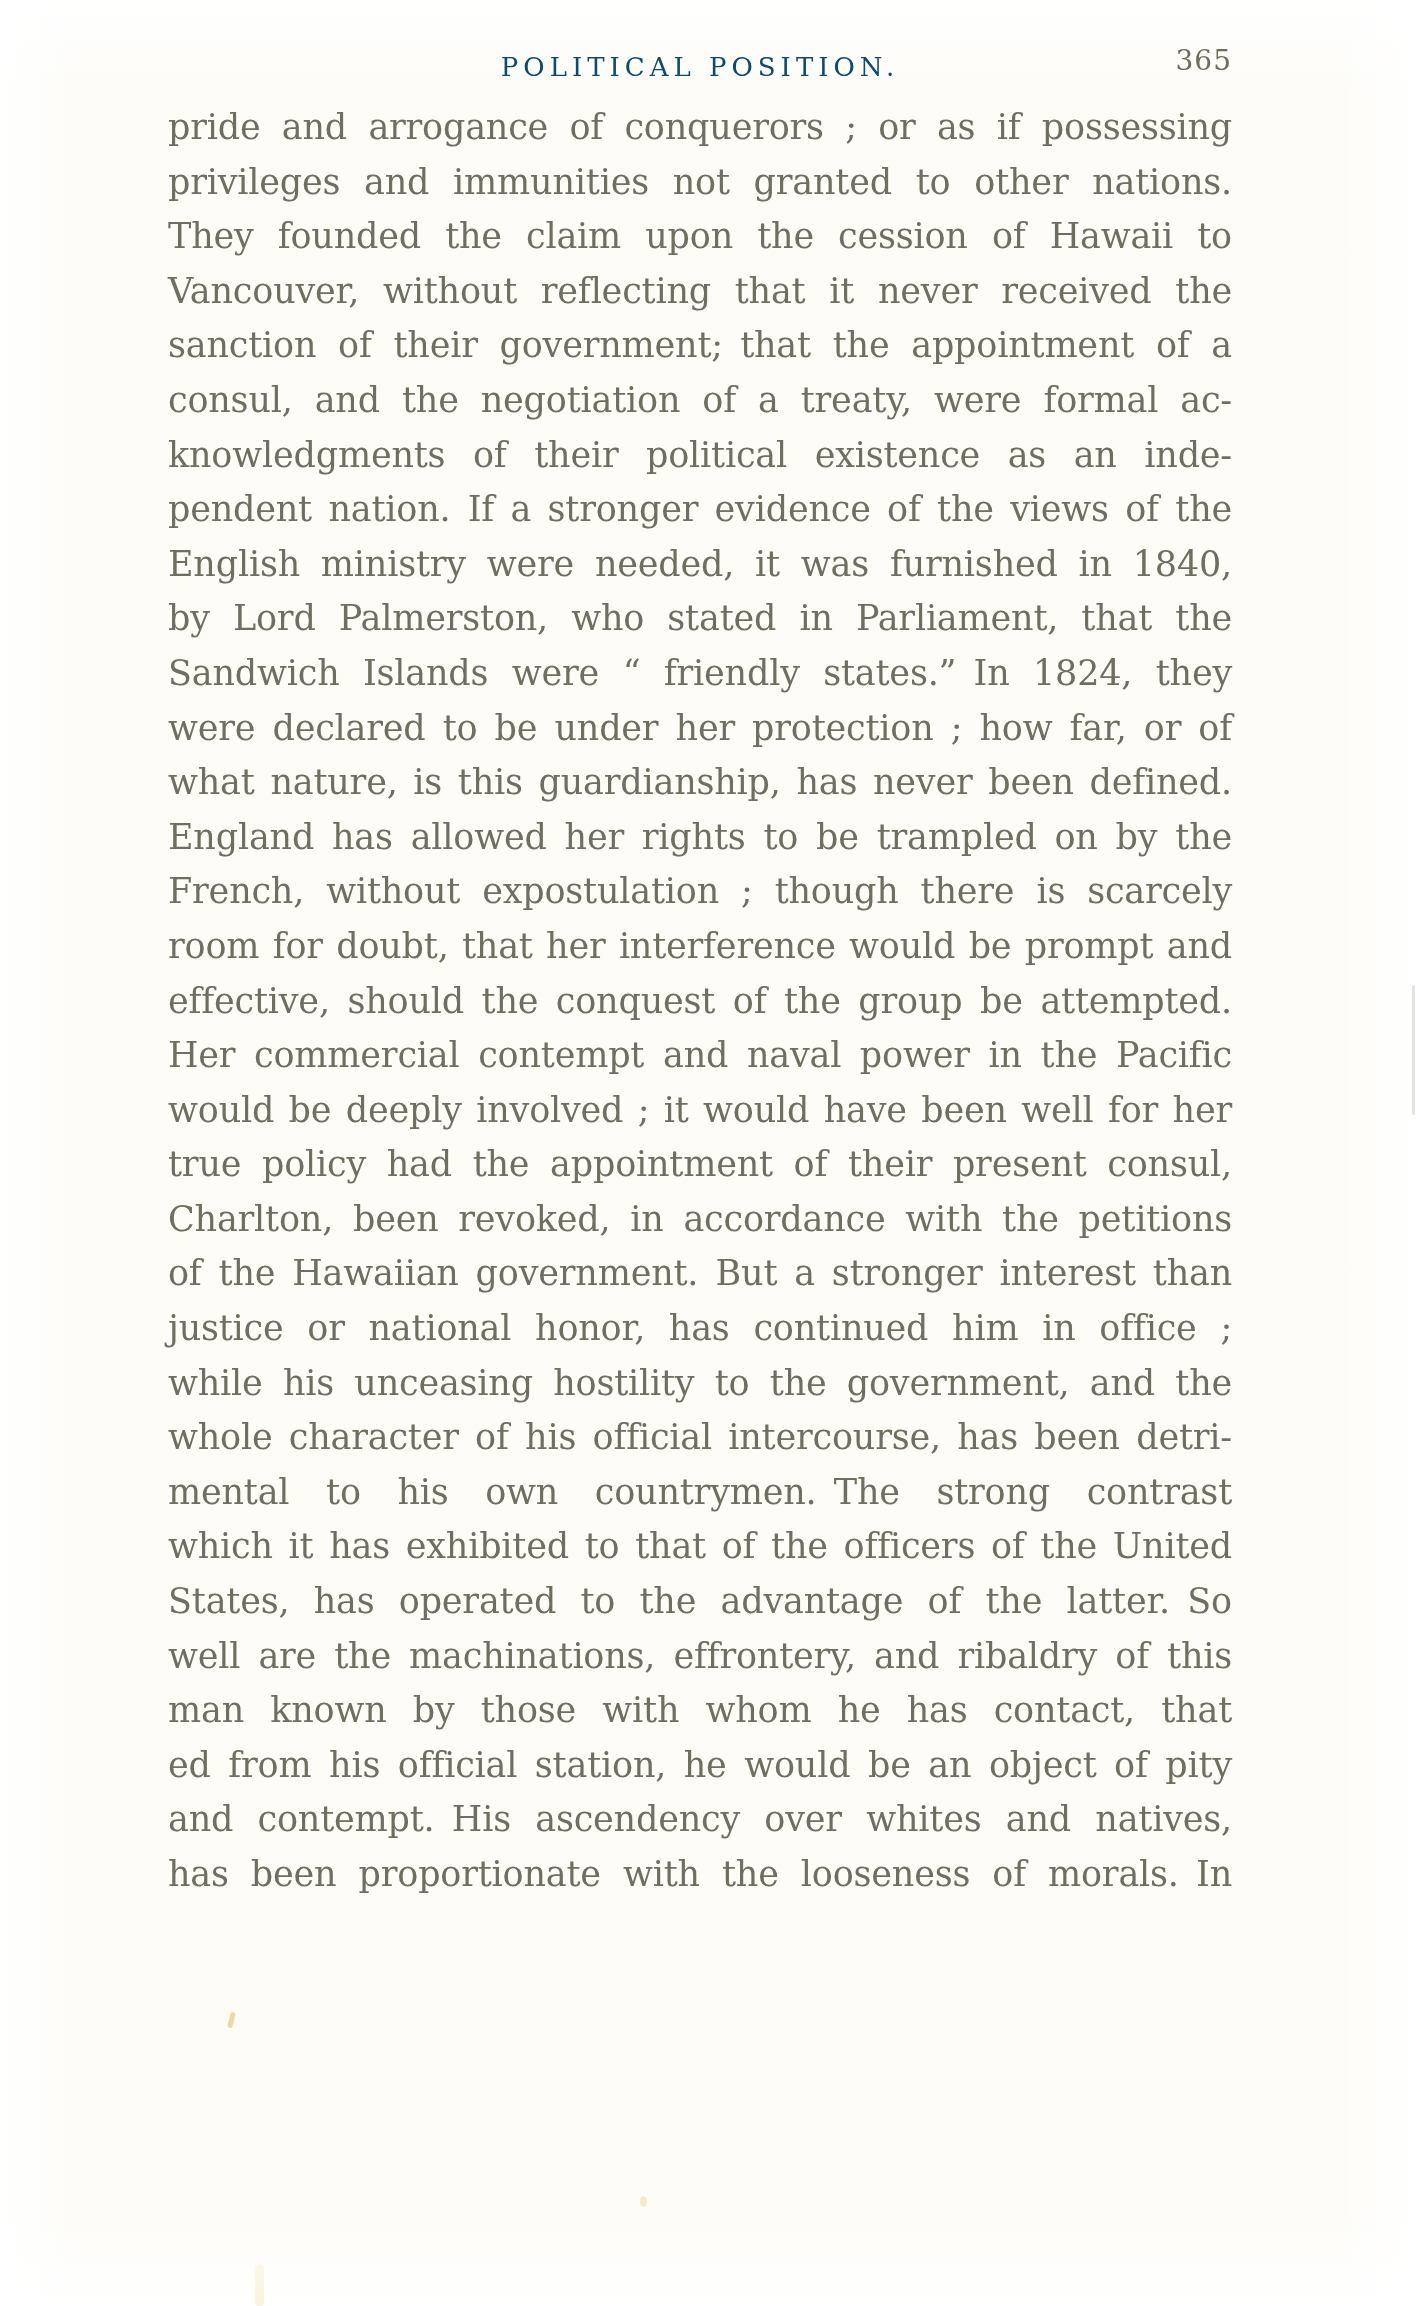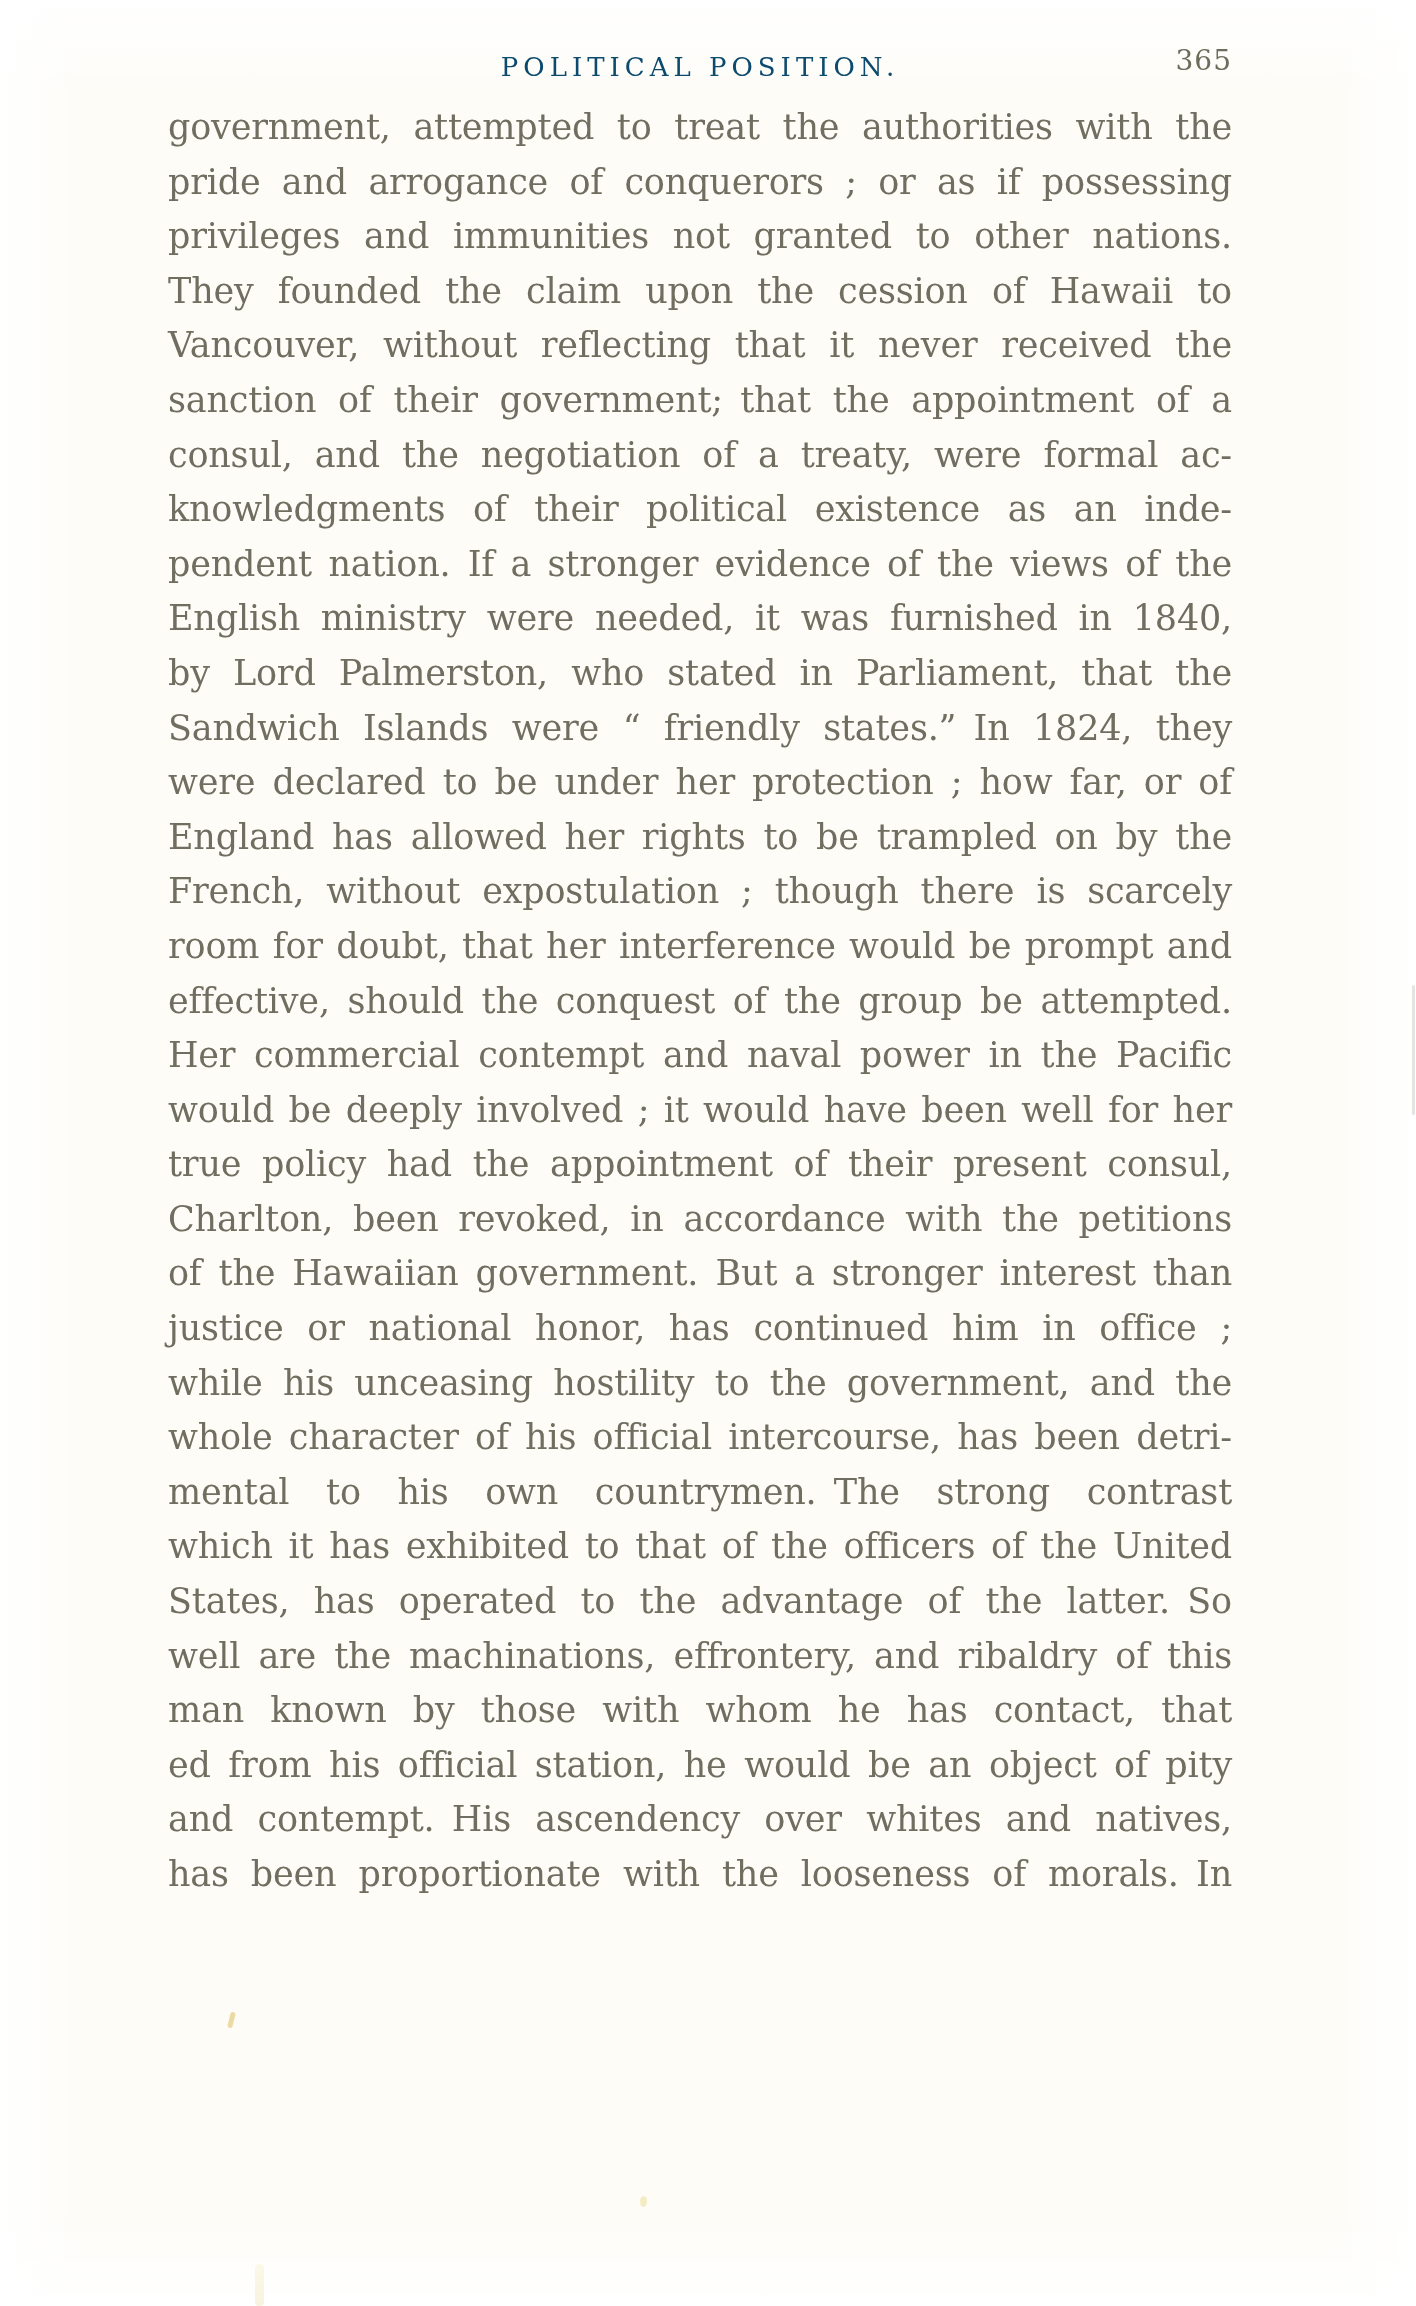--- a/index.html
+++ b/index.html
@@ -87,33 +87,33 @@
 <body>
 
 <div class="page">
 
   <div class="header-row">
     <div class="running-title">POLITICAL POSITION.</div>
     <div class="page-number">365</div>
   </div>
 
   <div class="text-block">
-      <div class="line">government, attempted to treat the authorities with the</div>
       <div class="line">pride and arrogance of conquerors ; or as if possessing</div>
       <div class="line">privileges and immunities not granted to other nations.</div>
       <div class="line">They founded the claim upon the cession of Hawaii to</div>
       <div class="line">Vancouver, without reflecting that it never received the</div>
       <div class="line">sanction of their government; that the appointment of a</div>
       <div class="line">consul, and the negotiation of a treaty, were formal ac-</div>
       <div class="line">knowledgments of their political existence as an inde-</div>
       <div class="line">pendent nation. If a stronger evidence of the views of the</div>
       <div class="line">English ministry were needed, it was furnished in 1840,</div>
       <div class="line">by Lord Palmerston, who stated in Parliament, that the</div>
       <div class="line">Sandwich Islands were “ friendly states.” In 1824, they</div>
       <div class="line">were declared to be under her protection ; how far, or of</div>
+      <div class="line">what nature, is this guardianship, has never been defined.</div>
       <div class="line">England has allowed her rights to be trampled on by the</div>
       <div class="line">French, without expostulation ; though there is scarcely</div>
       <div class="line">room for doubt, that her interference would be prompt and</div>
       <div class="line">effective, should the conquest of the group be attempted.</div>
       <div class="line">Her commercial contempt and naval power in the Pacific</div>
       <div class="line">would be deeply involved ; it would have been well for her</div>
       <div class="line">true policy had the appointment of their present consul,</div>
       <div class="line">Charlton, been revoked, in accordance with the petitions</div>
       <div class="line">of the Hawaiian government. But a stronger interest than</div>
       <div class="line">justice or national honor, has continued him in office ;</div>

